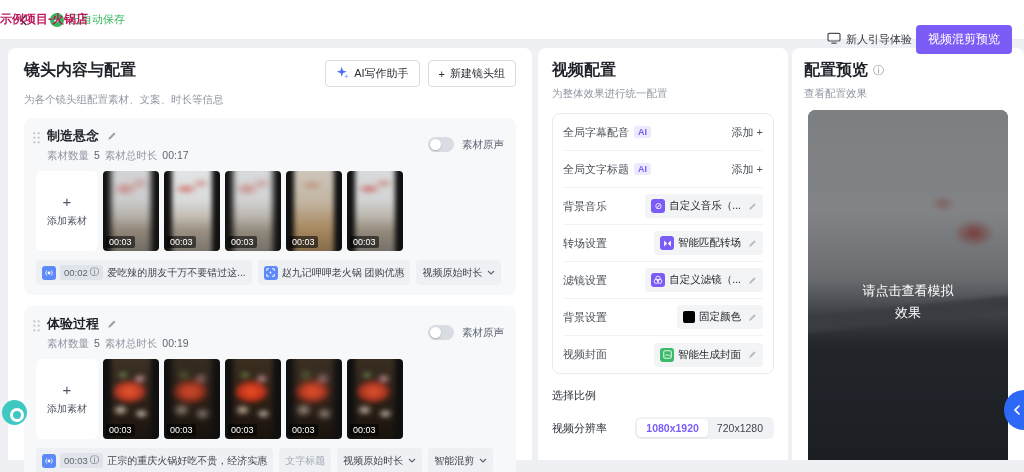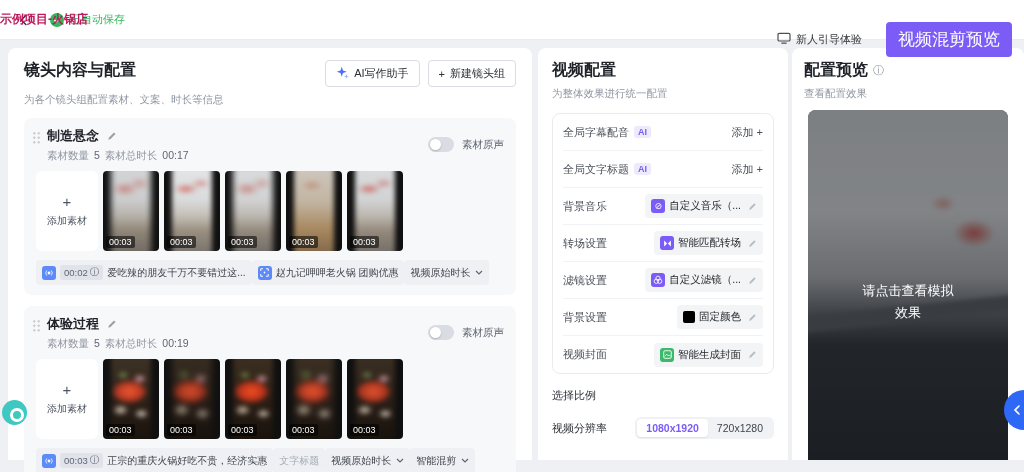--- a/index.html
+++ b/index.html
@@ -8,23 +8,23 @@
   .stage { position:relative; width:1024px; height:472px; }
 
   
   header { position:absolute; top:0; left:0; right:0; height:40px; background:#fff;
            border-bottom:1px solid #ececf0; display:flex; align-items:center; z-index:5; }
   .hl { display:flex; align-items:center; gap:18px; padding-left:16px; }
   .back-btn { display:flex; align-items:center; cursor:pointer; }
   .save-state { display:flex; align-items:center; gap:6px; font-size:11px; color:#34b85c; }
   .check { width:14px; height:14px; border-radius:50%; background:#34b85c; display:flex; align-items:center; justify-content:center; }
   .htitle { position:absolute; left:0; right:0; text-align:left; font-size:12px; font-weight:bold; color:#be185d; pointer-events:none; }
-  .hr { margin-left:auto; display:flex; align-items:center; gap:24px; padding-right:12px; z-index:2;margin-top:39px; }
+  .hr { margin-left:auto; display:flex; align-items:center; gap:4px; padding-right:12px; z-index:2;margin-top:39px; }
   .guide { display:flex; align-items:center; gap:5px; font-size:11px; color:#33373d; cursor:pointer; }
-  .btn-primary { background:#7c5cf6; color:#fff; font-size:17px; border:none; border-radius:4px;
+  .btn-primary { background:#7c5cf6; color:#fff; font-size:12px; border:none; border-radius:4px;
                  padding:6px 12px; cursor:pointer; }
 
   
   .panel { position:absolute; top:48px; bottom:12px; background:#fff; border-radius:8px 8px 0 0; }
   .panel-left  { left:8px;   width:524px; padding:12px 16px; }
   .panel-mid   { left:538px; width:250px; padding:12px 14px; }
   .panel-right { left:792px; width:232px; padding:12px 12px; }
   .p-title { font-size:16px; font-weight:bold; color:#1f2329; }
   .p-sub { font-size:10.5px; color:#9096a1; margin-top:6px; }
 
@@ -72,21 +72,21 @@
       radial-gradient(10px 6px at 76% 66%, #efe5d8, transparent 75%),
       radial-gradient(8px 5px at 30% 24%, #7ba05b, transparent 75%),
       linear-gradient(180deg,#3c3024 0%,#261c14 60%,#16110c 100%); }
   .g2 .thumb:nth-of-type(2) .pic { filter:blur(2.5px) brightness(1.06); }
   .g2 .thumb:nth-of-type(3) .pic { filter:blur(3px) brightness(.95); }
   .g2 .thumb:nth-of-type(4) .pic { filter:blur(2.5px) saturate(1.15); }
   .g2 .thumb:nth-of-type(5) .pic { filter:blur(3px) brightness(1.03); }
   .t-badge { position:absolute; left:3px; bottom:3px; background:rgba(0,0,0,.55); color:#fff; font-size:9px;
              padding:1px 3px; border-radius:2px; z-index:2; }
 
-  .tags { display:flex; margin-top:9px; flex-wrap:nowrap; overflow:hidden; }
+  .tags { display:flex; gap:6px; margin-top:9px; flex-wrap:nowrap; overflow:hidden; }
   .chip { display:inline-flex; align-items:center; gap:4px; background:#eef0f3; border-radius:4px; height:25px;
           padding:0 6px; font-size:10px; color:#41454d; white-space:nowrap; cursor:pointer; }
   .chip .time { background:#e0e3e9; border-radius:3px; padding:1px 4px; font-size:9.5px; color:#5f6672;
                 display:inline-flex; align-items:center; gap:2px; }
   .sq-icon { width:14px; height:14px; border-radius:3px; background:#5c8af8; display:inline-flex;
              align-items:center; justify-content:center; flex:0 0 auto; }
   .chip.placeholder { color:#a3a9b4; }
   .chev { display:inline-flex; margin-left:1px; }
 
   

